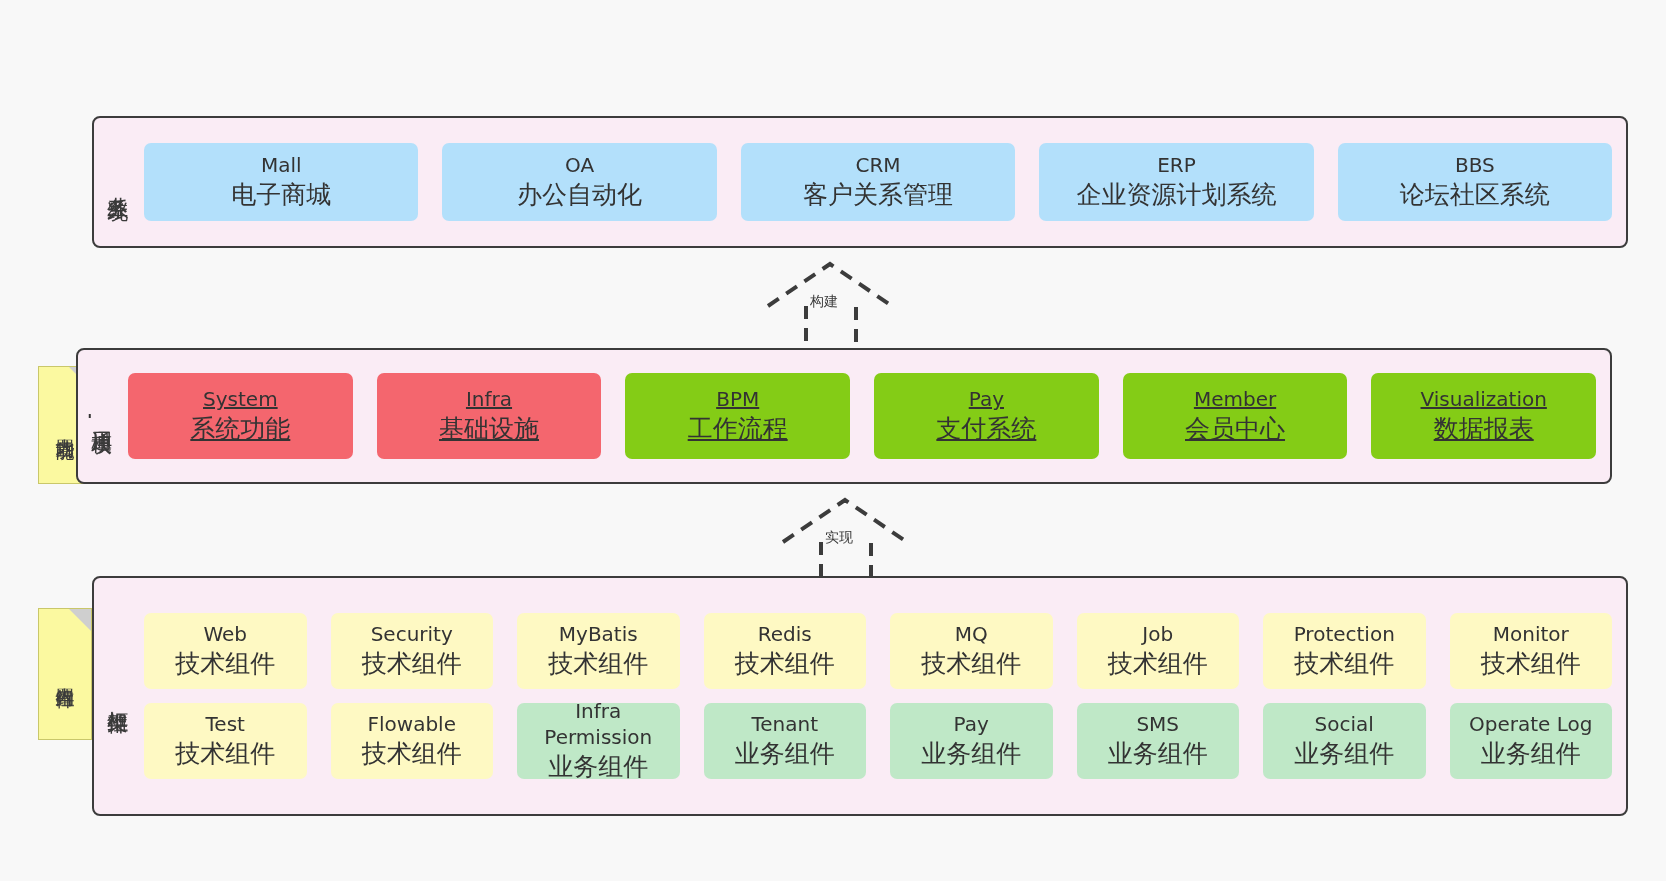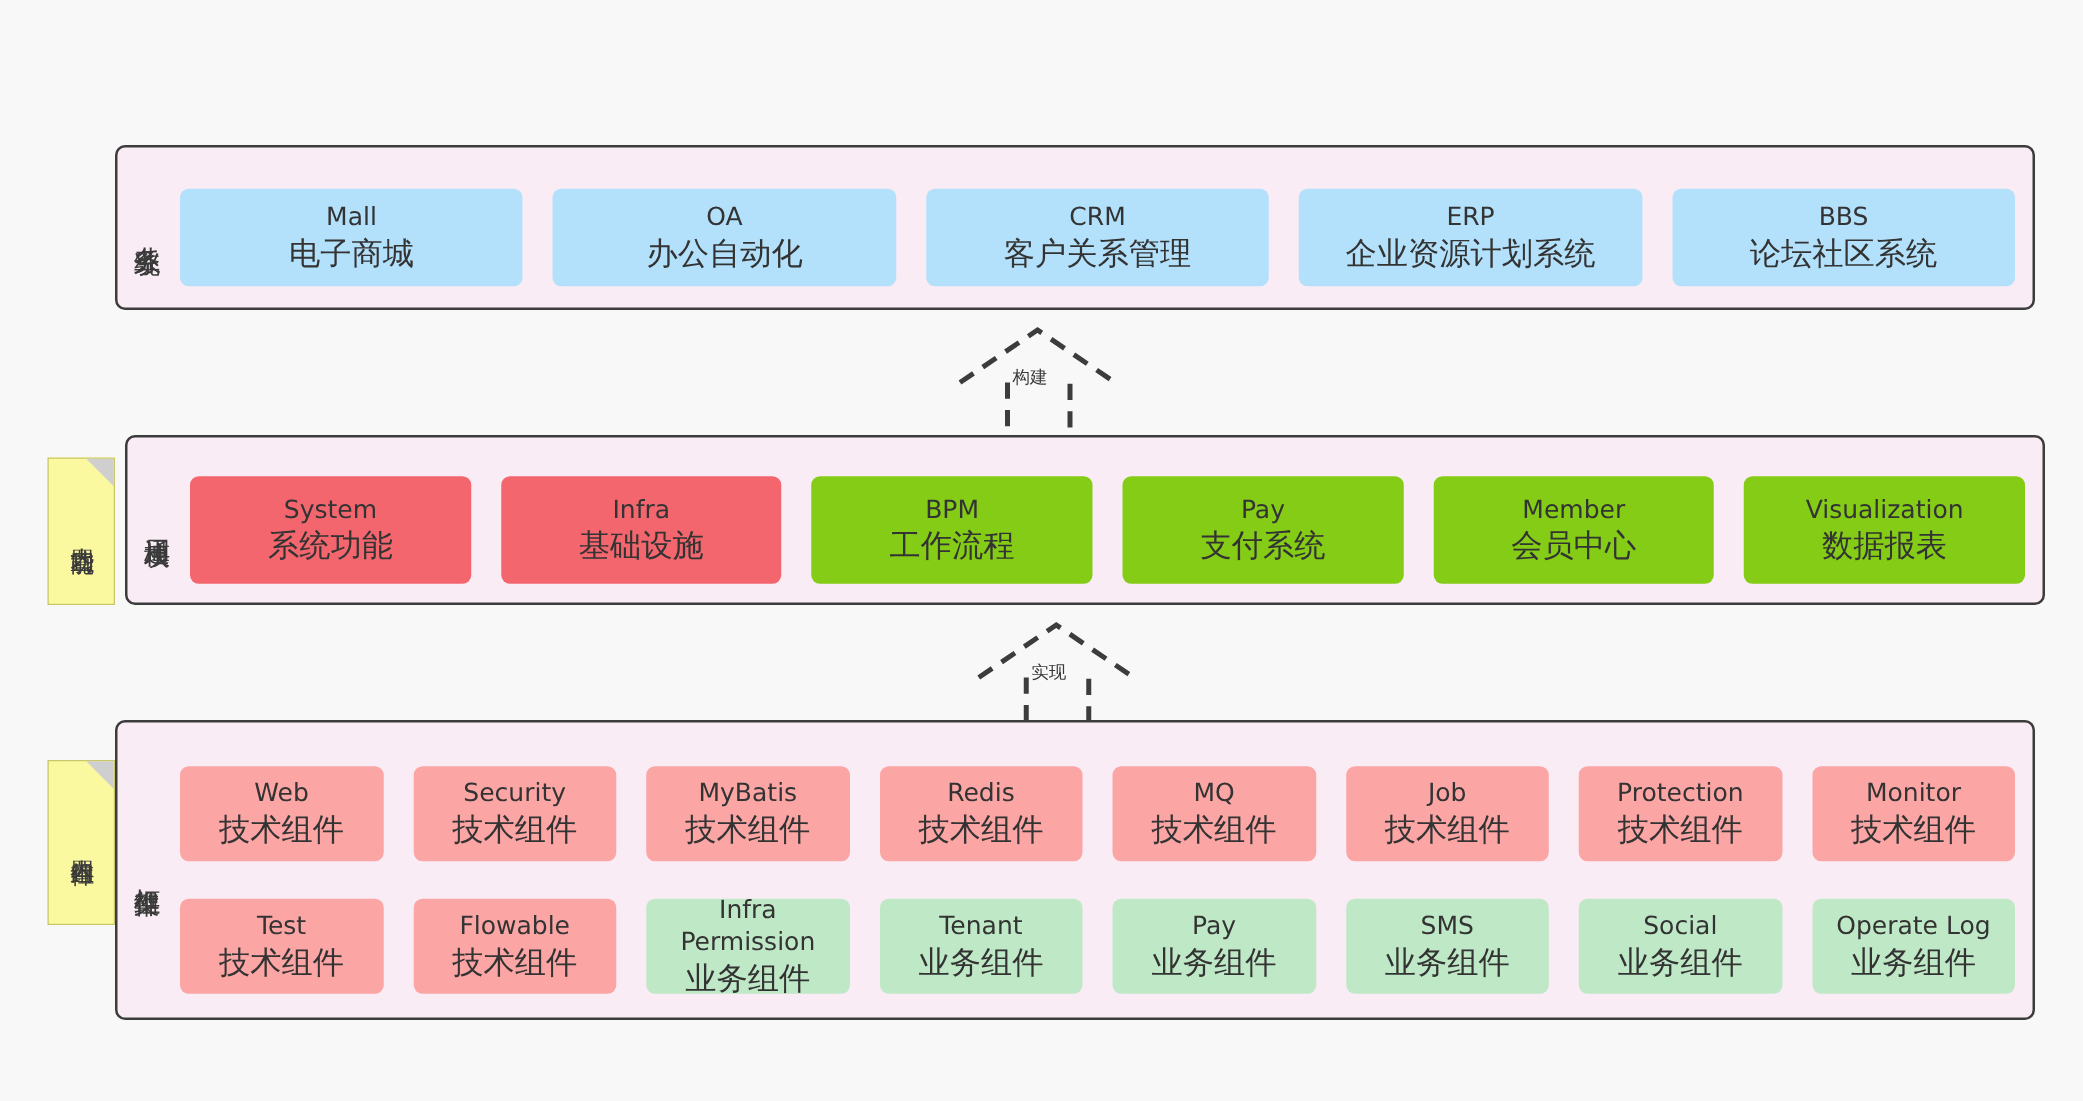--- a/index.html
+++ b/index.html
@@ -56,21 +56,20 @@
     justify-content: center;
     gap: 14px;
     padding: 0 14px 0 4px;
   }
 
   .row {
     display: flex;
     flex-direction: row;
     align-items: stretch;
     gap: 24px;
-    margin-top: 16px;
   }
 
   
   .card {
     flex: 1 1 0;
     box-sizing: border-box;
     border-radius: 7px;
     display: flex;
     flex-direction: column;
     align-items: center;
@@ -84,21 +83,21 @@
   .card .t1 { font-size: 20px; }
   .card .t2 { font-size: 25px; }
 
   .h-biz   { height: 78px; }
   .h-mod   { height: 86px; }
   .h-comp  { height: 76px; }
 
   .c-blue       { background: #b3e0fb; }
   .c-red        { background: #f4666e; }
   .c-pink       { background: #84cc16; }
-  .c-green      { background: #fca5a5; }
+  .c-green      { background: #fef9c3; }
   .c-lightgreen { background: #bfe8c7; }
 
   
   .note {
     position: absolute;
     box-sizing: border-box;
     width: 54px;
     background: #fbf9a0;
     border: 1px solid #c9c76a;
     display: flex;
@@ -172,21 +171,21 @@
   </div>
 
   <svg class="arrow-svg" style="left:760px; top:258px; width:140px; height:98px;" viewBox="0 0 140 98">
     <polyline points="8,48 70,6 132,48" fill="none" stroke="#3c3c3c" stroke-width="4" stroke-dasharray="13 9" stroke-linecap="butt"></polyline>
     <polyline points="46,48 46,96 96,96 96,48" fill="none" stroke="#3c3c3c" stroke-width="4" stroke-dasharray="13 9" stroke-linecap="butt"></polyline>
   </svg>
   <div class="arrow-label" style="left:810px; top:293px;">构建</div>
 
   <div class="note" style="left:38px; top:366px; height:118px;">内置功能</div>
 
-  <div class="layer" id="layer-modules" style="left:100px; top:348px; width:1536px; height:136px;">
+  <div class="layer" id="layer-modules" style="left:76px; top:348px; width:1536px; height:136px;text-decoration:underline;">
     <div class="layer-title">通用模块</div>
     <div class="layer-body">
       <div class="row" id="row-modules">
           <div class="card c-red h-mod">
             <div class="t1">System</div>
             <div class="t2">系统功能</div>
           </div>
           <div class="card c-red h-mod">
             <div class="t1">Infra</div>
             <div class="t2">基础设施</div>

